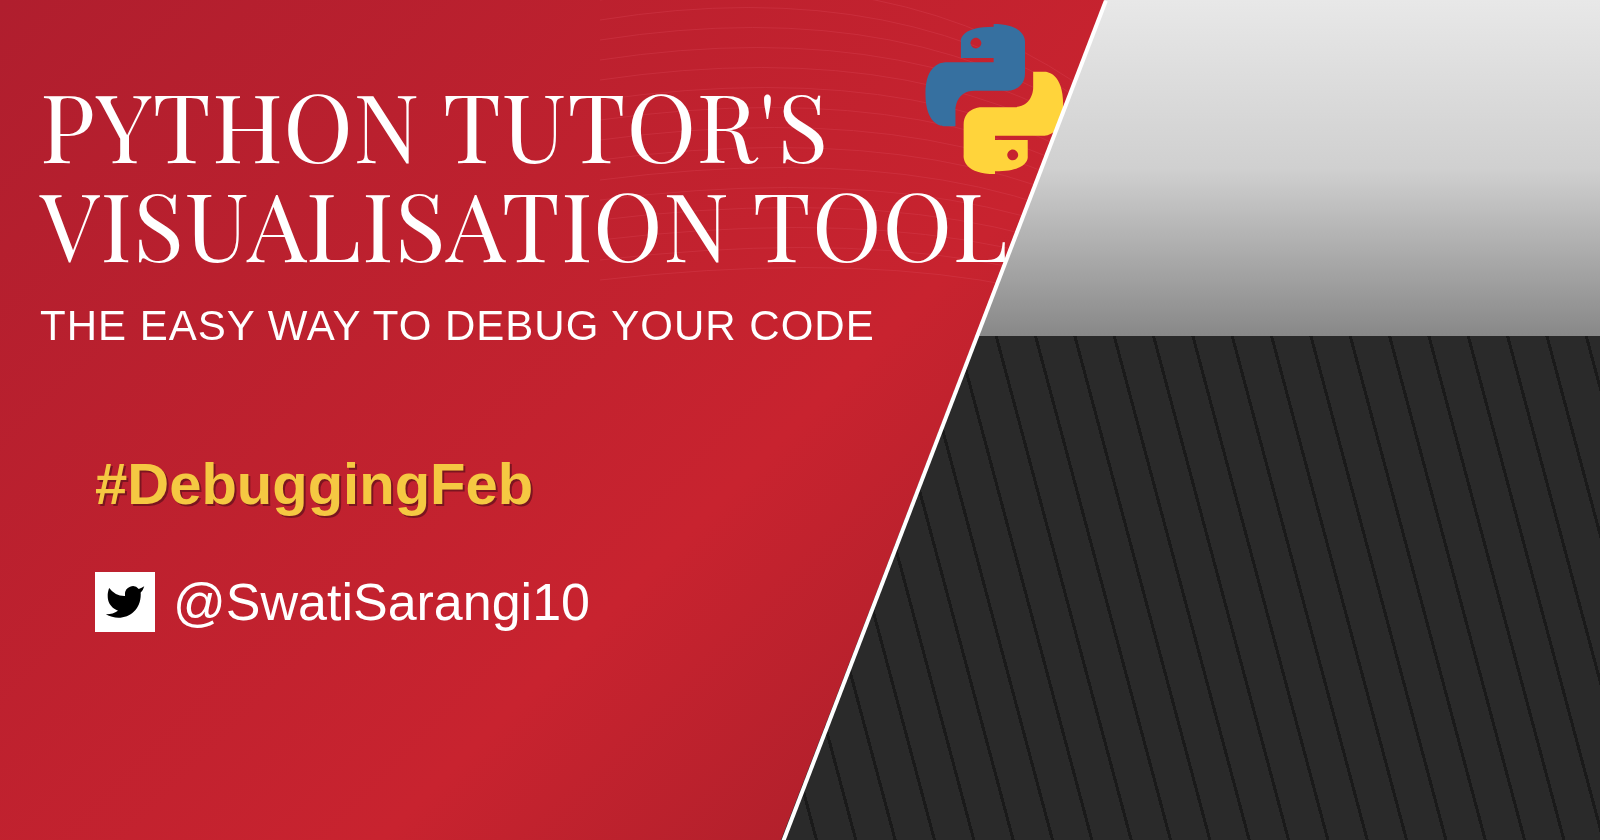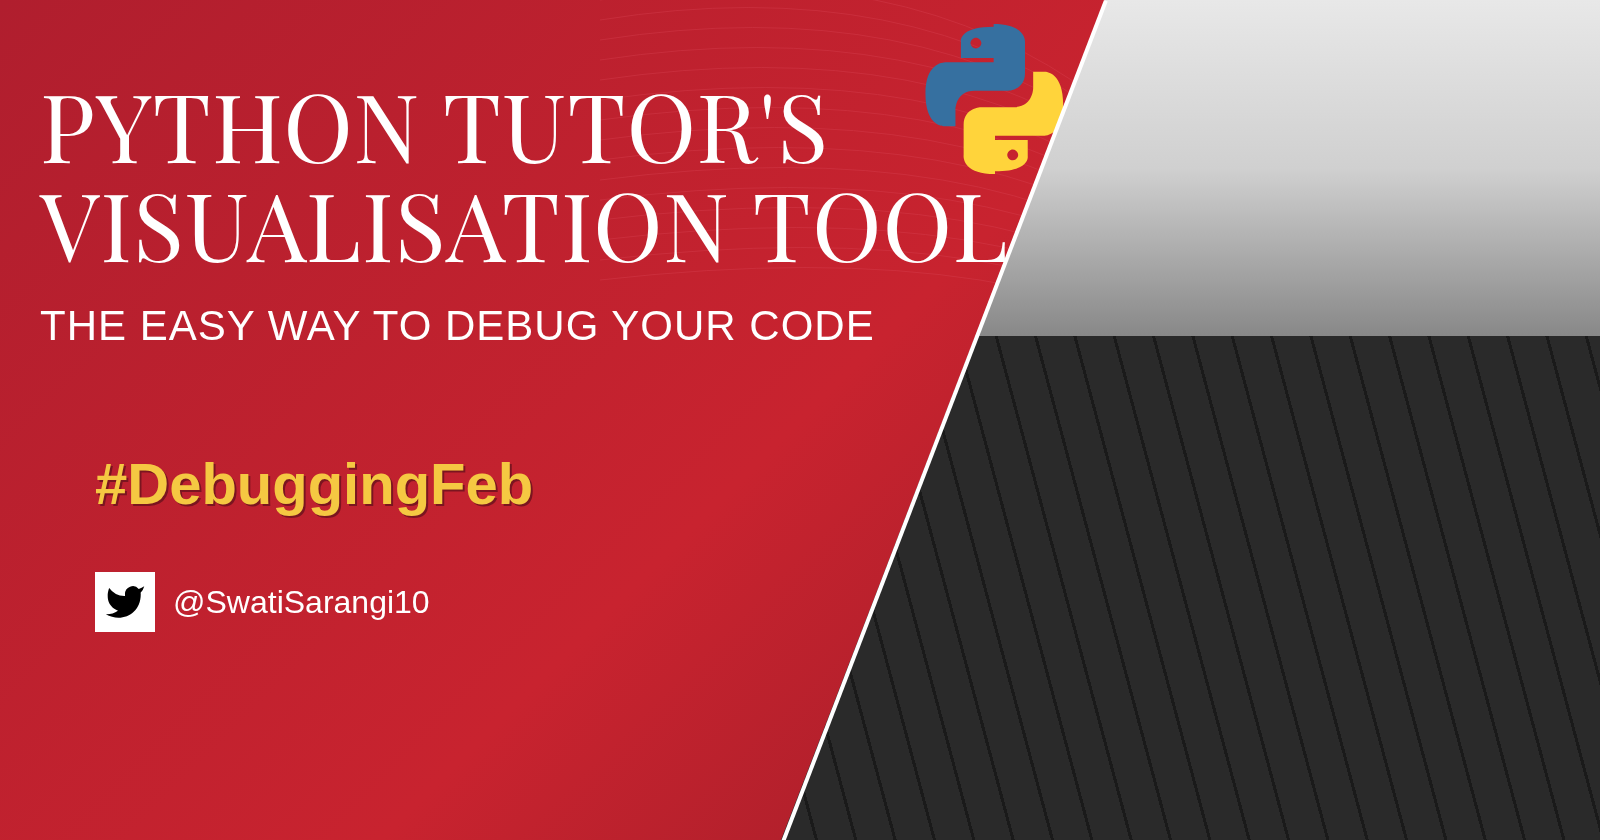--- a/index.html
+++ b/index.html
@@ -162,21 +162,21 @@
       width: 60px;
       height: 60px;
       background: white;
       display: flex;
       align-items: center;
       justify-content: center;
     }
     
     .handle-text {
       font-family: Arial, Helvetica, sans-serif;
-      font-size: 32px;
+      font-size: 52px;
       color: white;
       font-weight: 400;
     }
   </style>
 </head>
 <body>
 
 <div class="container">
 
   <svg class="wave-lines" viewBox="0 0 1000 600">

